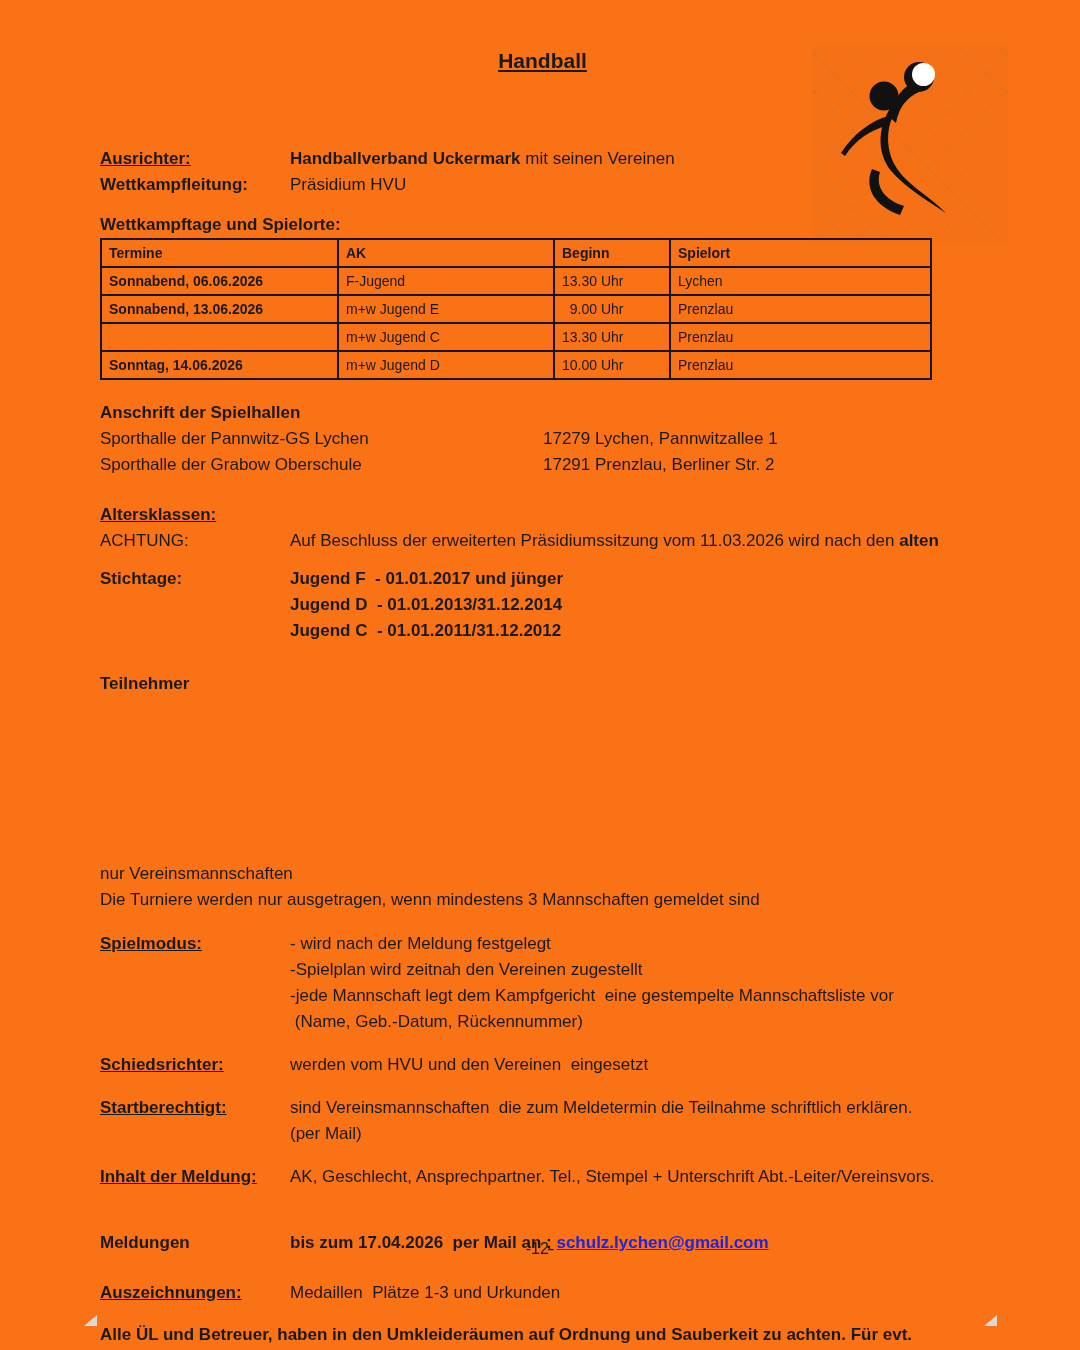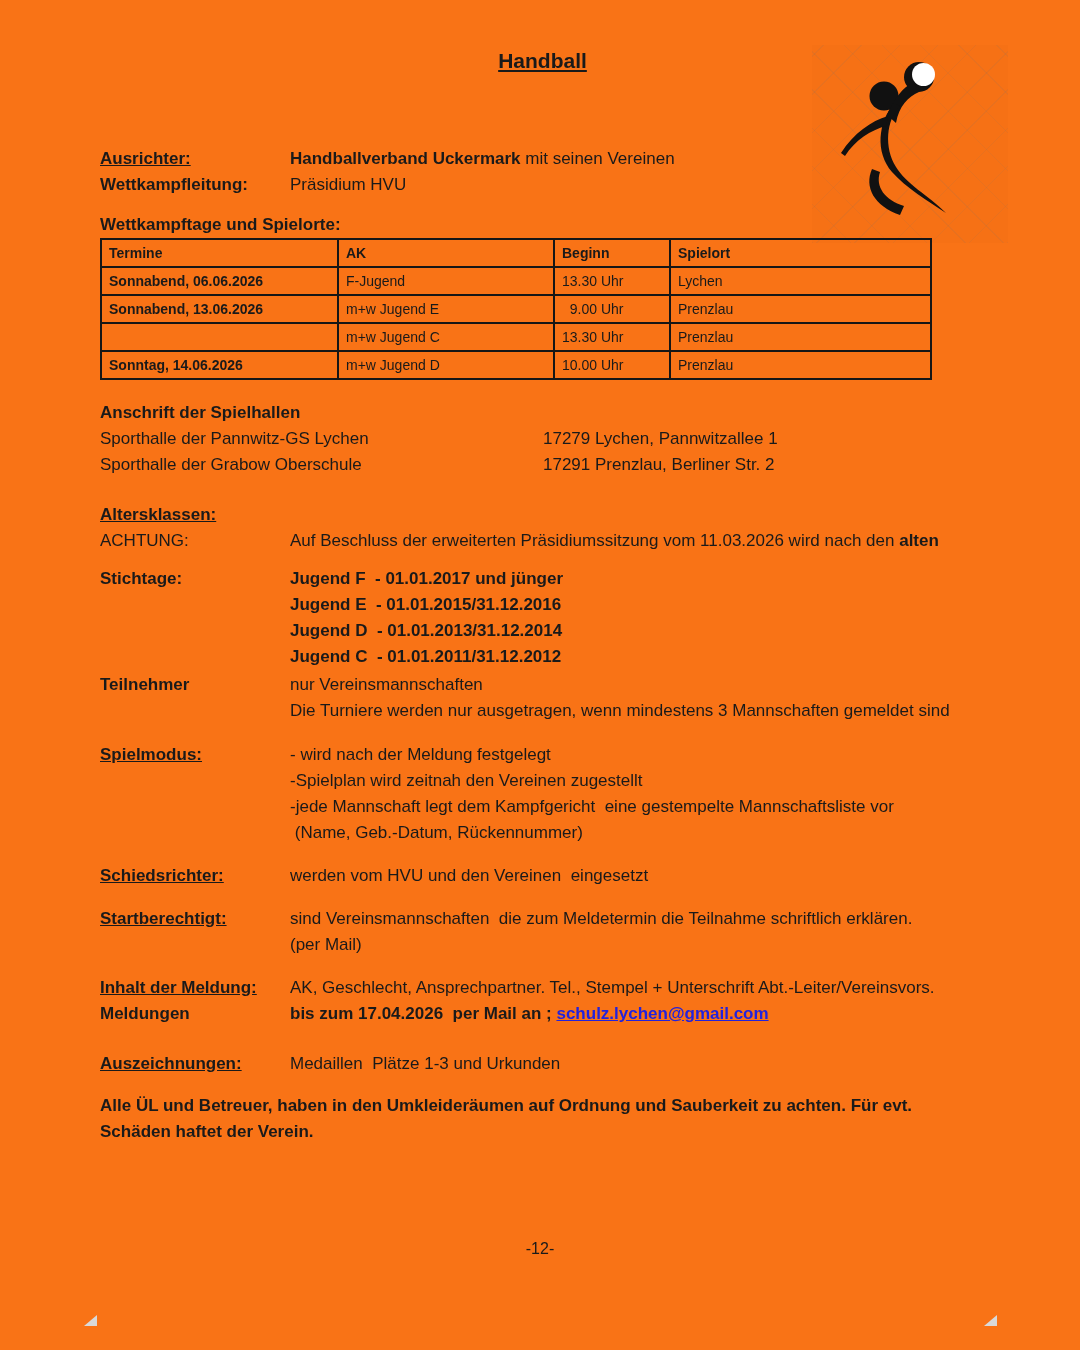--- a/index.html
+++ b/index.html
@@ -37,26 +37,26 @@
 
   .venues { margin-top:20px; }
   .venue-heading { font-weight:bold; }
   .venue-row { display:flex; }
   .venue-name { flex:0 0 443px; width:443px; white-space:pre; }
 
   .age { margin-top:24px; }
   .age-heading { font-weight:bold; text-decoration:underline; }
 
   .stichtage { margin-top:12px; }
-  .teilnehmer { margin-top:2px; }
+  .teilnehmer { margin-top:27px;flex-direction:column; }
   .spielmodus { margin-top:18px; }
   .schiedsrichter { margin-top:17px; }
   .startberechtigt { margin-top:17px; }
   .inhalt { margin-top:17px; }
-  .meldungen { }
+  .meldungen { margin-top:40px; }
   .meldungen .value { font-weight:bold; }
   .auszeichnungen { margin-top:24px; }
   .closing { margin-top:16px; font-weight:bold; width:900px; }
 
   a.mail-link {
     color:var(--link-color,#2222dd); font-weight:bold;
     text-decoration:underline; cursor:pointer;
   }
 
   .page-number { position:absolute; left:0; right:0; top:1236px; text-align:center; font-size:16px; }
@@ -177,21 +177,20 @@
         <div class="value-col">
           <div><span>Auf Beschluss der erweiterten Präsidiumssitzung vom 11.03.2026 wird nach den </span><b>alten</b></div>
         </div>
       </div>
     </div>
 
     <div class="row stichtage">
       <span class="label">Stichtage:</span>
       <div class="value-col bold-lines">
         <div>Jugend F  - 01.01.2017 und jünger</div>
-        <div>Jugend E  - 01.01.2015/31.12.2016</div>
         <div>Jugend D  - 01.01.2013/31.12.2014</div>
         <div>Jugend C  - 01.01.2011/31.12.2012</div>
       </div>
     </div>
 
     <div class="row teilnehmer">
       <span class="label">Teilnehmer</span>
       <div class="value-col">
         <div>nur Vereinsmannschaften</div>
         <div>Die Turniere werden nur ausgetragen, wenn mindestens 3 Mannschaften gemeldet sind</div>

